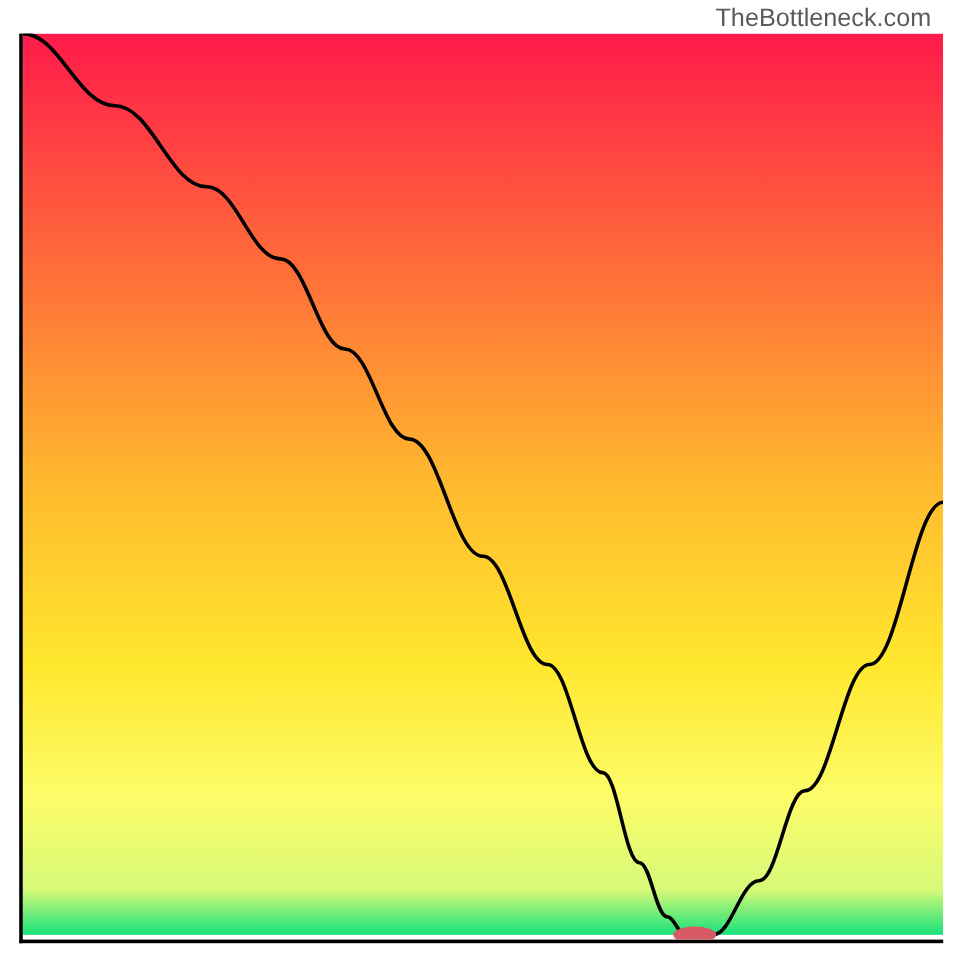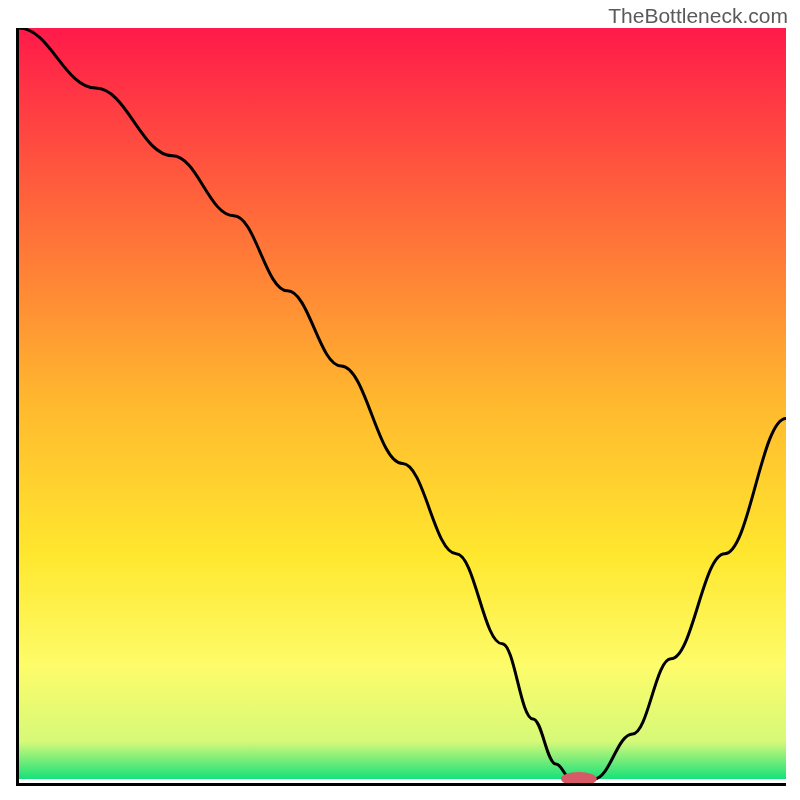--- a/index.html
+++ b/index.html
@@ -7,21 +7,21 @@
     padding: 0;
     width: 800px;
     height: 800px;
     background: white;
     font-family: Arial, sans-serif;
     position: relative;
   }
   .watermark {
     position: absolute;
     top: 4px;
-    right: 12px;
+    right: 24px;
     color: #5a5a5a;
     font-size: 21px;
     font-weight: 500;
     z-index: 10;
   }
   .plot-area {
     position: absolute;
     left: 16px;
     top: 28px;
     width: 770px;

